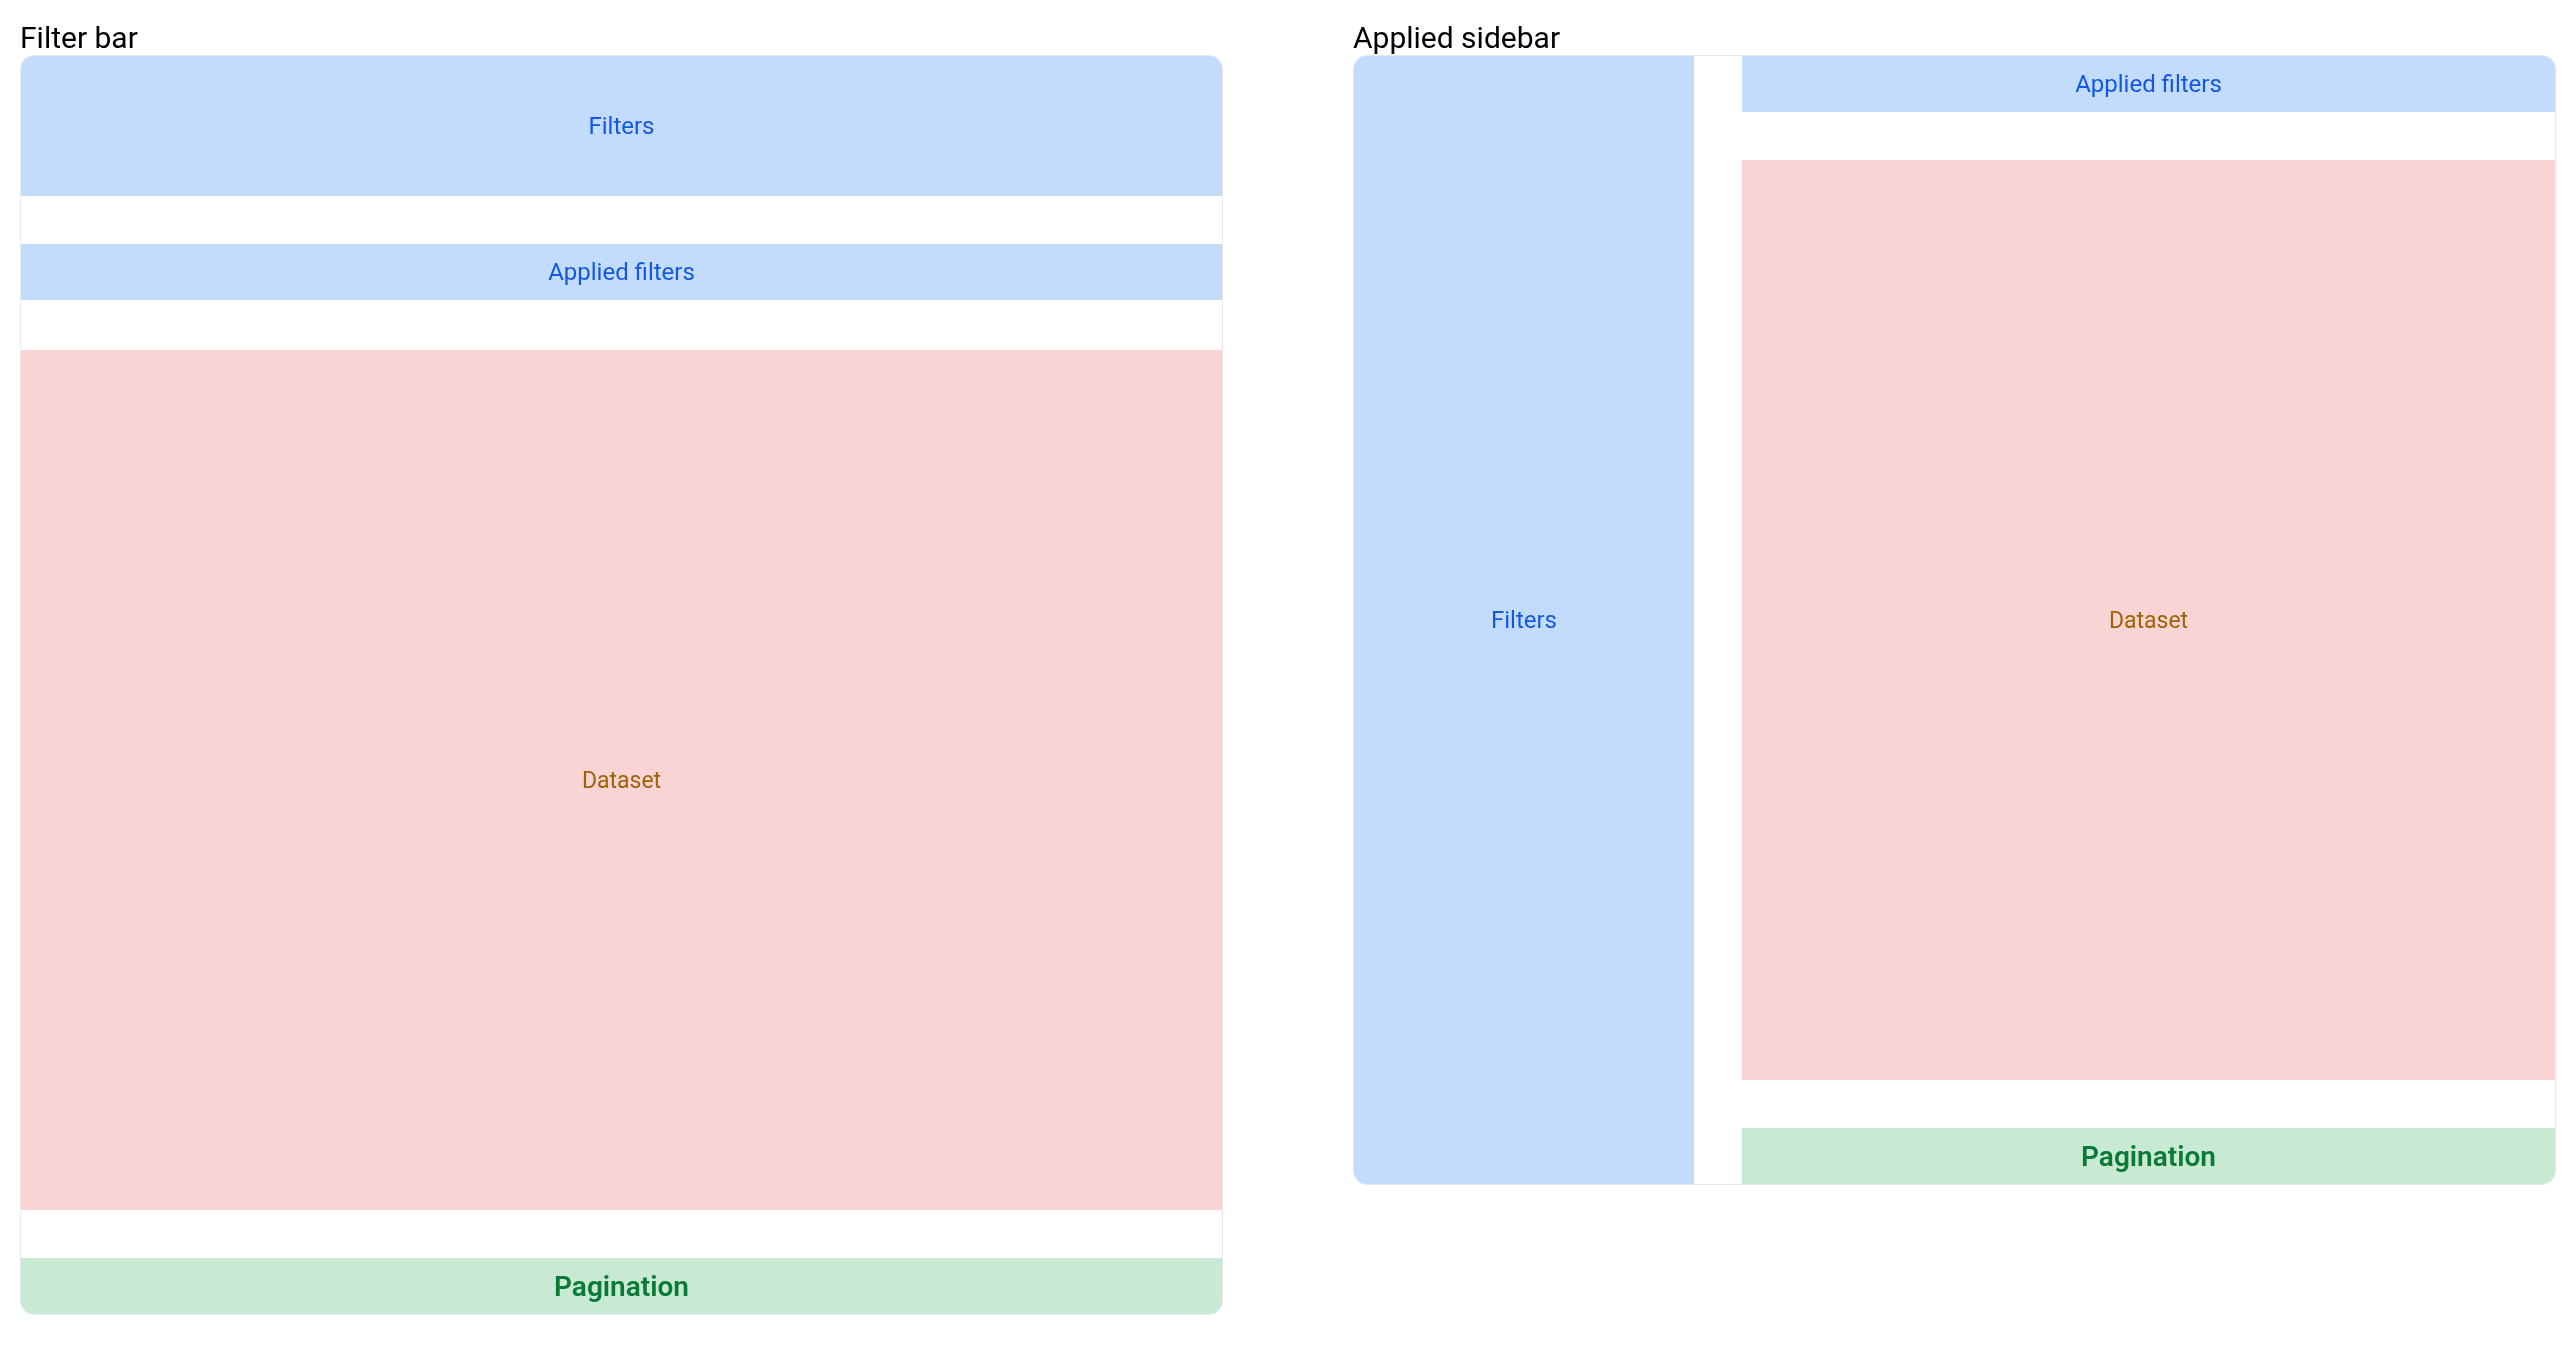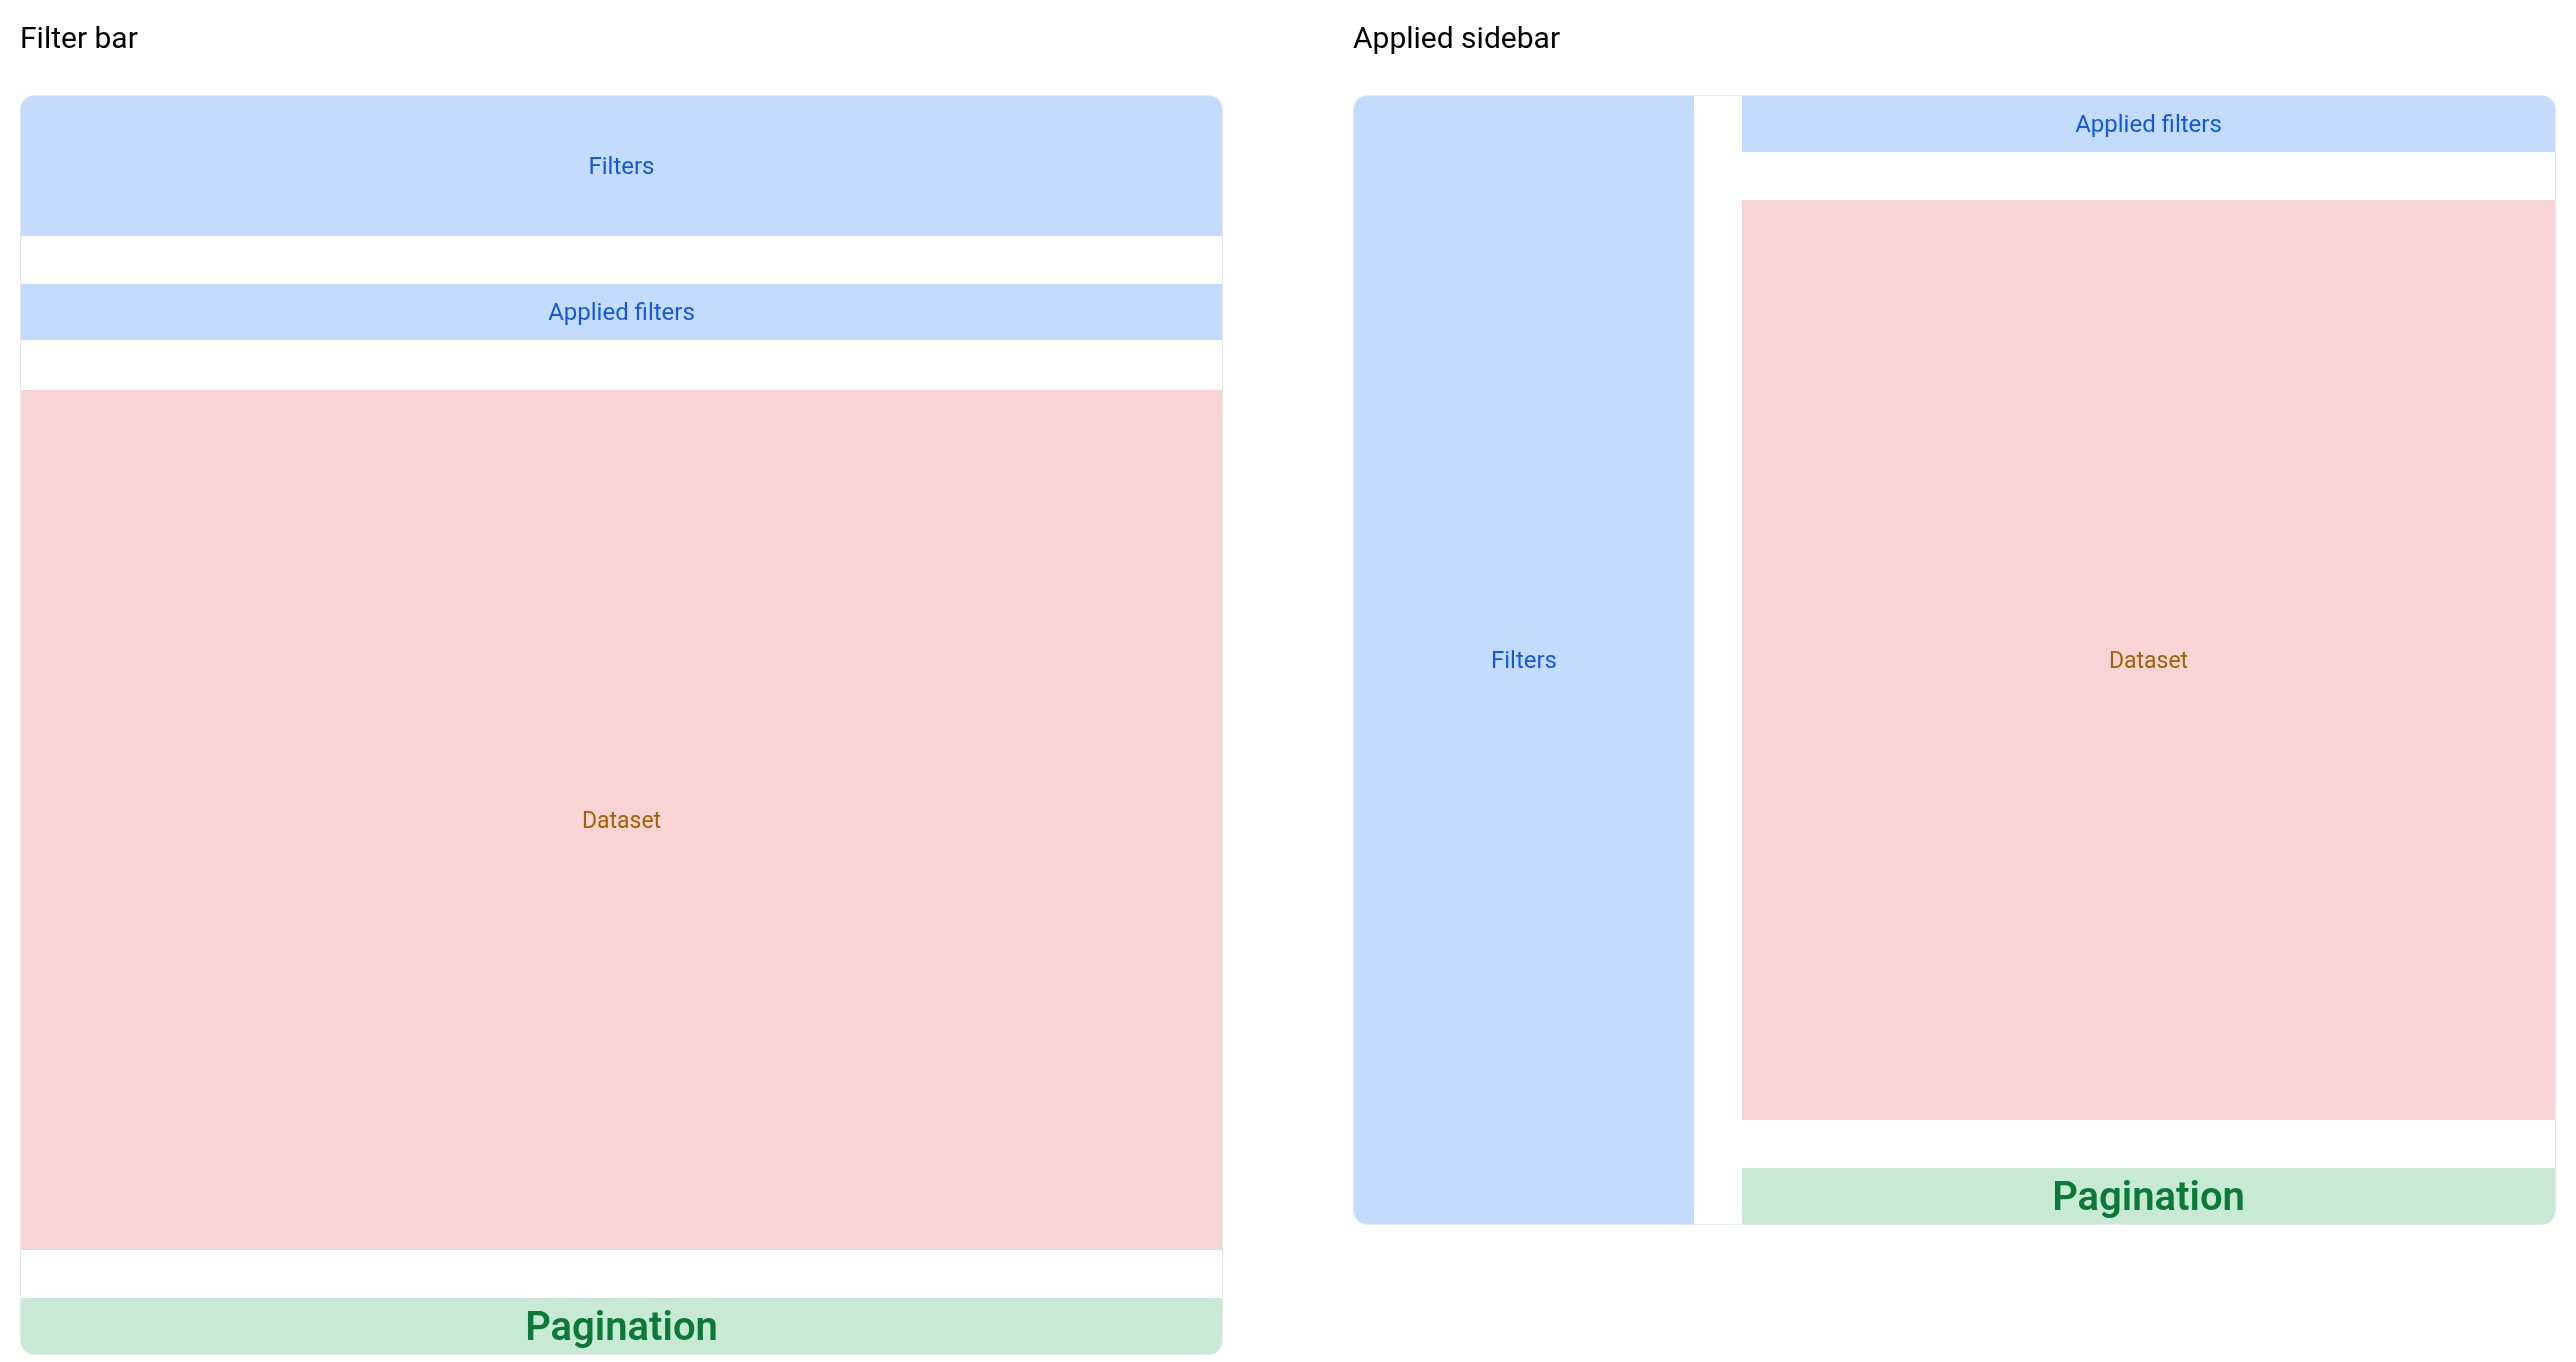--- a/index.html
+++ b/index.html
@@ -19,21 +19,20 @@
     }
     .section {
       flex: 1;
       display: flex;
       flex-direction: column;
     }
     .section-title {
       font-size: 30px;
       font-weight: 400;
       color: #000000;
-      margin-bottom: 40px;
     }
     .layout-box {
       border: 1px solid #e5e7eb;
       border-radius: 14px;
       overflow: hidden;
       background: #ffffff;
     }
     
     .filter-bar-layout {
       display: flex;
@@ -135,21 +134,21 @@
       font-size: 24px;
       font-weight: 400;
     }
     .label-red {
       color: #a16207;
       font-size: 23px;
       font-weight: 400;
     }
     .label-green {
       color: #0a7a36;
-      font-size: 40px;
+      font-size: 28px;
       font-weight: 600;
     }
   </style>
 </head>
 <body>
 
 <div class="container">
 
   <div class="section">
     <h2 class="section-title">Filter bar</h2>

